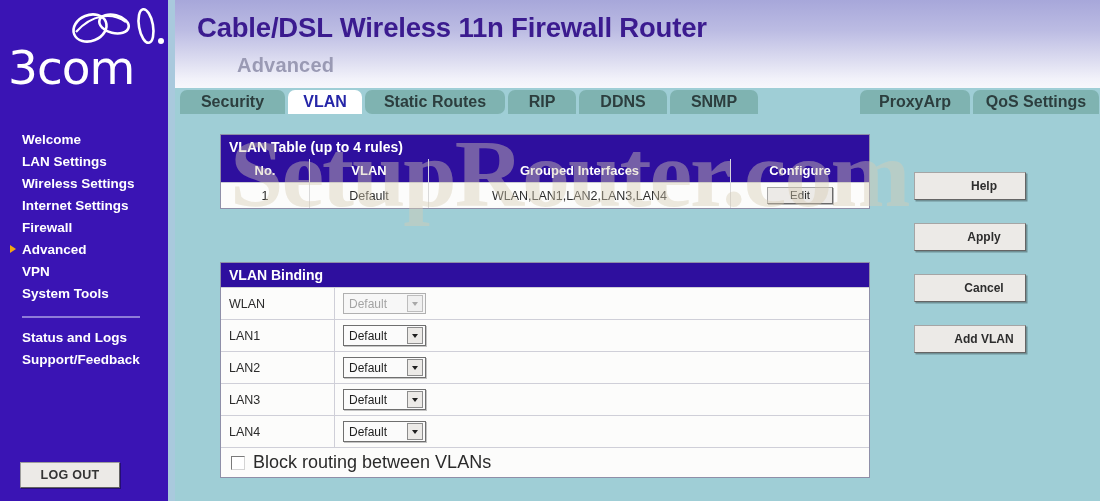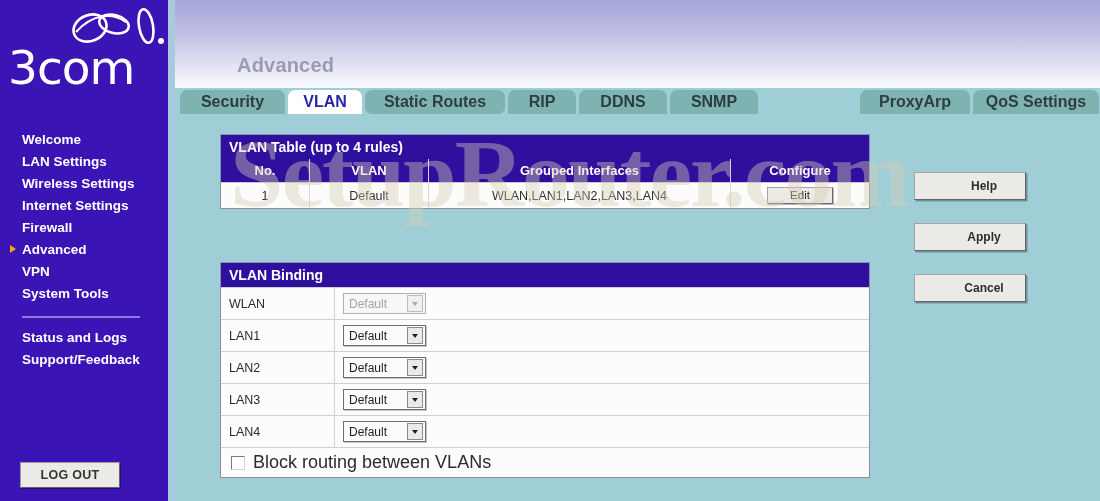--- a/index.html
+++ b/index.html
@@ -406,20 +406,21 @@
       </div>
     </div>
 
     <div class="logout-btn">
       <span>LOG OUT</span>
     </div>
   </div>
   <div id="sidebar-edge"></div>
 
   <div id="header">
+    <div id="header-title">Cable/DSL Wireless 11n Firewall Router</div>
     <div id="header-subtitle">Advanced</div>
   </div>
 
   <div id="tabstrip">
     <div class="tab" style="left:5px;width:105px;">
       <span>Security</span>
     </div>
     <div class="tab active" style="left:113px;width:74px;">
       <span>VLAN</span>
     </div>
@@ -542,18 +543,21 @@
 
     <div class="side-btn" style="left:739px; top:58px;">
       <span>Help</span>
     </div>
     <div class="side-btn" style="left:739px; top:109px;">
       <span>Apply</span>
     </div>
     <div class="side-btn" style="left:739px; top:160px;">
       <span>Cancel</span>
     </div>
+    <div class="side-btn" style="left:739px; top:211px;">
+      <span>Add VLAN</span>
+    </div>
 
   </div>
 
   <div id="watermark">SetupRouter.com</div>
 
 </div>
 
 </body></html>

